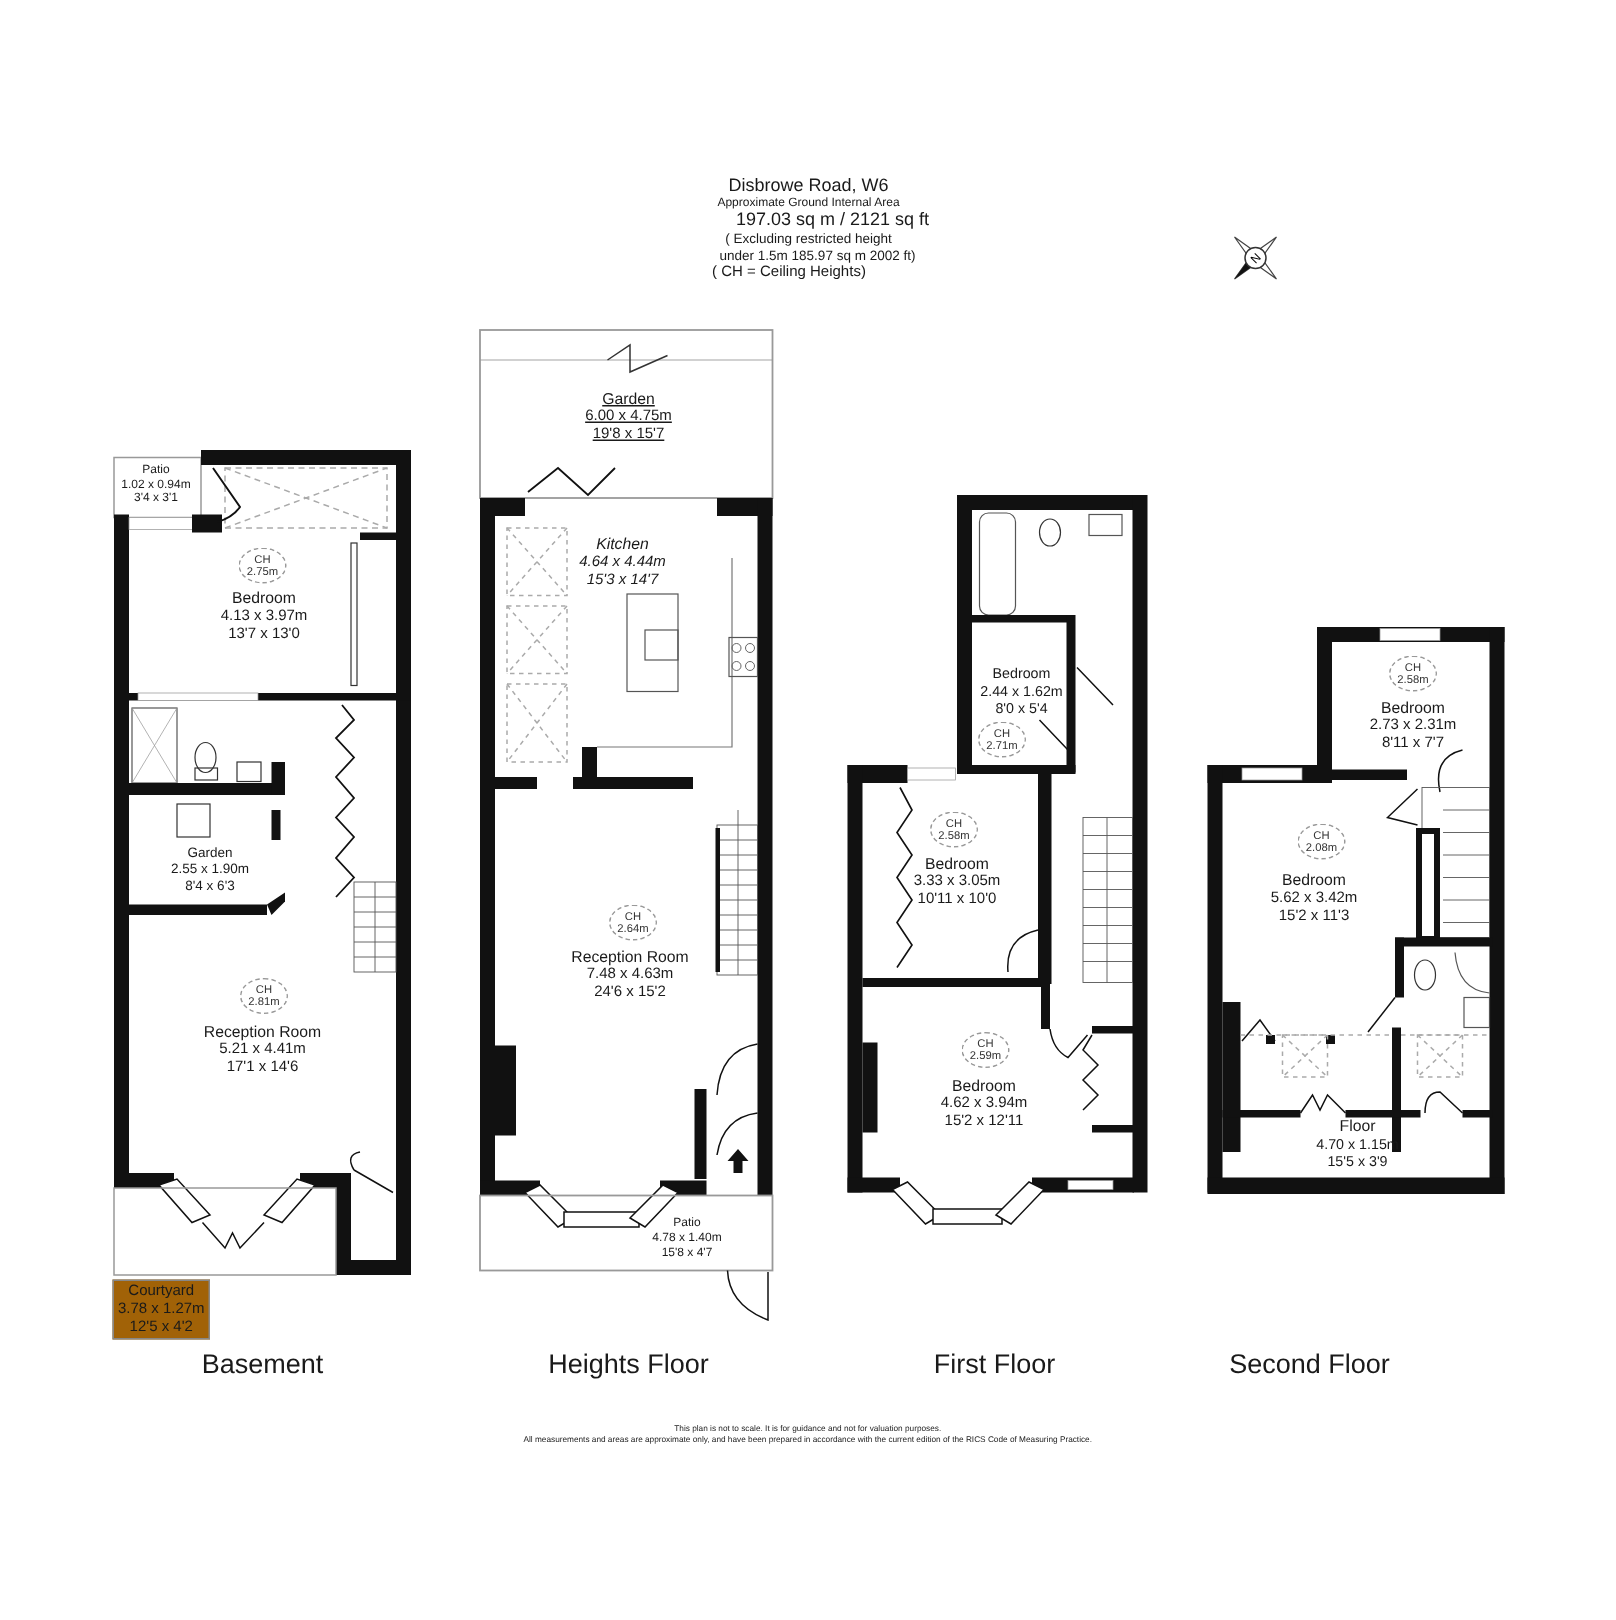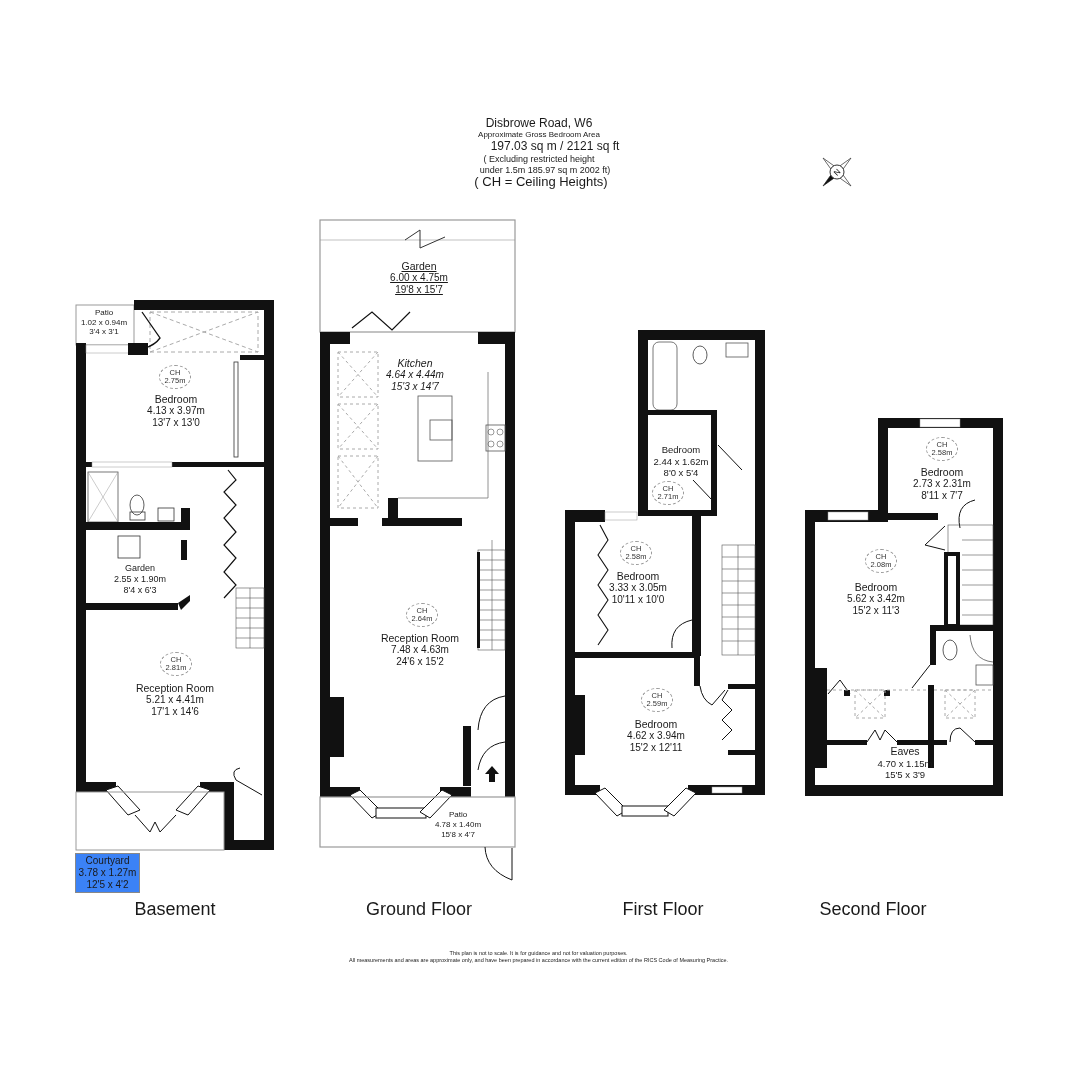--- a/index.html
+++ b/index.html
@@ -5,36 +5,36 @@
   html, body { margin: 0; padding: 0; background: #ffffff; }
   body { width: 1077px; height: 1080px; position: relative; overflow: hidden;
          font-family: "Liberation Sans", sans-serif; color: #1a1a1a; }
   .abs { position: absolute; }
   .center { text-align: center; }
   .title { left: 439px; top: 116px; width: 200px; font-size: 12px; line-height: 14px; }
   .subtitle { left: 439px; top: 130px; width: 200px; font-size: 8px; line-height: 10px; }
   .area { left: 455px; top: 139px; width: 200px; font-size: 12px; line-height: 14px; }
   .excl1 { left: 439px; top: 154px; width: 200px; font-size: 9px; line-height: 11px; }
   .excl2 { left: 445px; top: 165px; width: 200px; font-size: 9px; line-height: 11px; text-align: center; }
-  .excl3 { left: 441px; top: 176px; width: 200px; font-size: 13px; line-height: 11px; }
+  .excl3 { left: 426px; top: 176px; width: 200px; font-size: 10px; line-height: 11px; }
   .floor-label { font-size: 18px; line-height: 15px; width: 160px; }
   .room { font-size: 10px; line-height: 12px; width: 140px; }
   .room .name { font-size: 10.5px; }
   .room-sm { font-size: 8.5px; line-height: 10px; width: 100px; }
   .ch { font-size: 7.5px; line-height: 8px; width: 30px; height: 22px; border: 1px dashed #999;
         border-radius: 50%; display: flex; flex-direction: column; align-items: center; justify-content: center; color: #333; }
   .footer { left: 200px; width: 677px; font-size: 5.5px; line-height: 7px; color: #222; }
-  .boxed { border: 1px solid #888; background: #3b82f6; }
+  .boxed { border: 1px solid #888; background: #a16207; }
   svg { position: absolute; left: 0; top: 0; }
 </style>
 </head>
 <body>
 
 <div class="abs center title">Disbrowe Road, W6</div>
-<div class="abs center subtitle">Approximate Gross Bedroom Area</div>
+<div class="abs center subtitle">Approximate Ground Internal Area</div>
 <div class="abs center area">197.03 sq m / 2121 sq ft</div>
 <div class="abs center excl1">( Excluding restricted height</div>
 <div class="abs center excl2">under 1.5m 185.97 sq m 2002 ft)</div>
 <div class="abs center excl3">( CH = Ceiling Heights)</div>
 
 <svg width="1077" height="1080" viewBox="0 0 1077 1080">
 
   <g transform="translate(837,172)">
     <path d="M-14,-14 L0,-4 L14,-14 L4,0 L14,14 L0,4 L-14,14 L-4,0 Z" fill="none" stroke="#444" stroke-width="0.8"></path>
     <path d="M-14,14 L-4,0 L0,4 Z" fill="#111"></path>
@@ -331,21 +331,21 @@
 <div class="abs center room" style="left:350px; top:632px;">
   <div class="name">Reception Room</div>
   <div>7.48 x 4.63m</div>
   <div>24'6 x 15'2</div>
 </div>
 <div class="abs center room-sm" style="left:408px; top:810px; font-size:8px; line-height:10px;">
   <div>Patio</div>
   <div>4.78 x 1.40m</div>
   <div>15'8 x 4'7</div>
 </div>
-<div class="abs center floor-label" style="left:339px; top:902px;">Ground Floor</div>
+<div class="abs center floor-label" style="left:339px; top:902px;">Heights Floor</div>
 
 <div class="abs center room-sm" style="left:631px; top:444px; font-size:9.5px; line-height:11.5px; width:100px;">
   <div>Bedroom</div>
   <div>2.44 x 1.62m</div>
   <div>8'0 x 5'4</div>
 </div>
 <div class="abs ch" style="left:652px; top:481px;">
   <span>CH</span>
     <span>2.71m</span>
 </div>
@@ -381,20 +381,20 @@
 <div class="abs ch" style="left:865px; top:549px;">
   <span>CH</span>
     <span>2.08m</span>
 </div>
 <div class="abs center room" style="left:806px; top:581px;">
   <div class="name">Bedroom</div>
   <div>5.62 x 3.42m</div>
   <div>15'2 x 11'3</div>
 </div>
 <div class="abs center room" style="left:835px; top:746px; font-size:9.5px; line-height:11.5px;">
-  <div class="name">Eaves</div>
+  <div class="name">Floor</div>
   <div>4.70 x 1.15m</div>
   <div>15'5 x 3'9</div>
 </div>
 <div class="abs center floor-label" style="left:793px; top:902px;">Second Floor</div>
 
 <div class="abs center footer" style="top:950px;">This plan is not to scale. It is for guidance and not for valuation purposes.</div>
 <div class="abs center footer" style="top:957px;">All measurements and areas are approximate only, and have been prepared in accordance with the current edition of the RICS Code of Measuring Practice.</div>
 
 </body></html>

